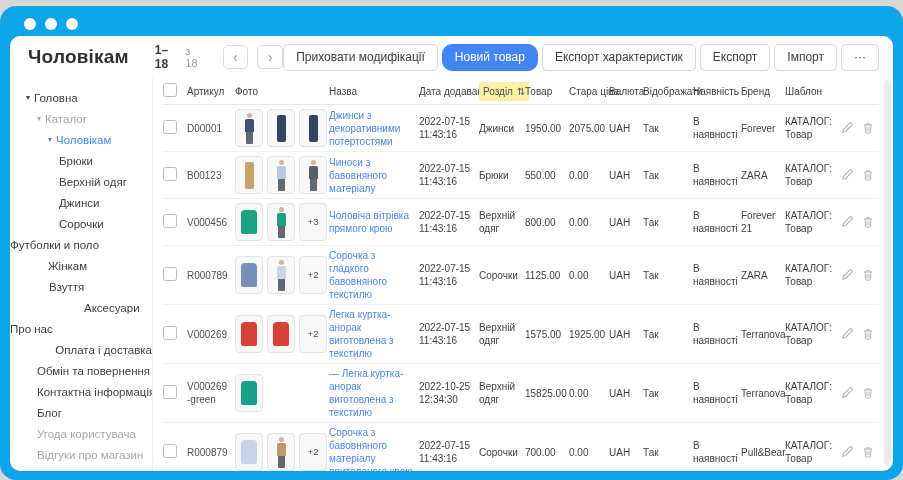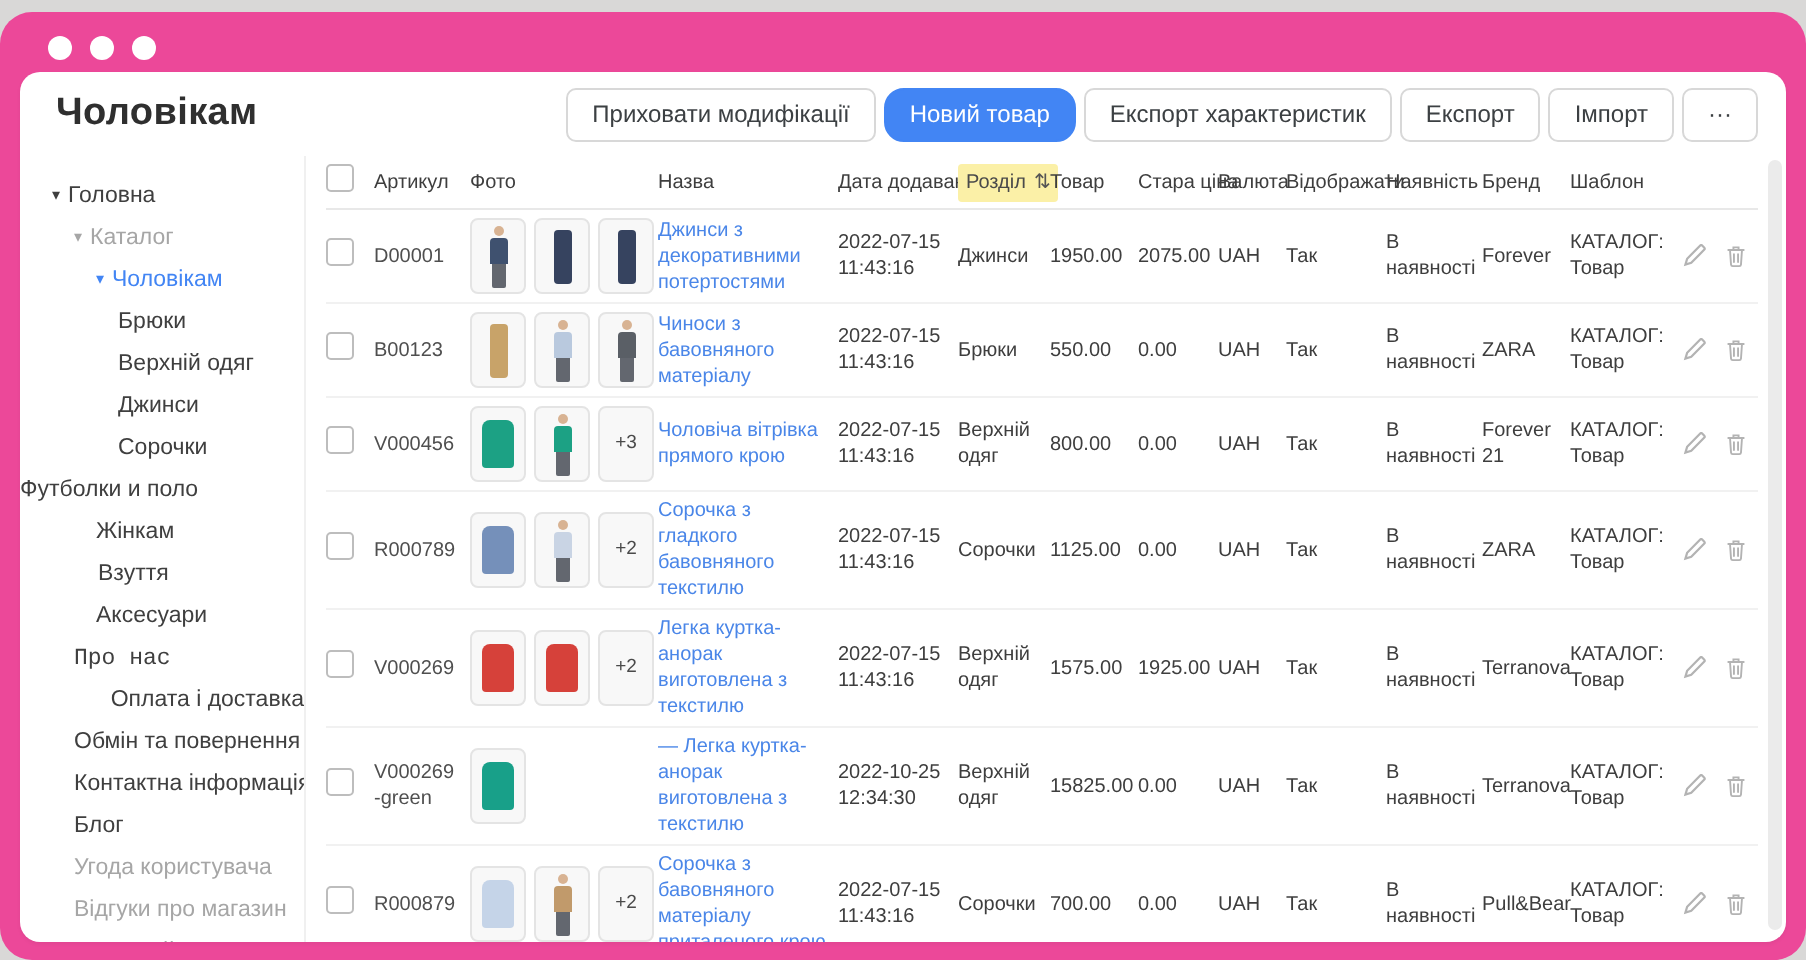--- a/index.html
+++ b/index.html
@@ -2,21 +2,21 @@
 <html><head>
 <meta charset="utf-8">
 <style>
   html,body{margin:0;padding:0;}
   body{
     width:903px;height:480px;position:relative;overflow:hidden;
     background:#d9d8d7;
     font-family:"Liberation Sans","DejaVu Sans",sans-serif;
     -webkit-font-smoothing:antialiased;
   }
-  .frame{position:absolute;left:0;right:0;top:6px;bottom:0;background:#ec4899;border-radius:16px;}
+  .frame{position:absolute;left:0;right:0;top:6px;bottom:0;background:#0ea5e9;border-radius:16px;}
   .dots{position:absolute;top:12px;left:24px;display:flex;gap:9px;z-index:3;}
   .dot{width:12px;height:12px;border-radius:50%;background:#ffffff;}
   .card{position:absolute;left:10px;right:10px;top:30px;bottom:9px;background:#ffffff;border-radius:10px;overflow:hidden;box-shadow:0 1px 2px rgba(0,0,0,.05);}
 
   
   .pagehead{height:42px;display:flex;align-items:center;padding:0 14px 0 18px;}
   .title{font-size:19px;font-weight:bold;color:#2f2f2f;letter-spacing:.2px;}
   .pag{display:flex;align-items:center;margin-left:26px;gap:4px;}
   .pag-range{font-size:12px;font-weight:bold;color:#3c3c3c;}
   .pag-of{font-size:11px;color:#a3a3a3;margin-right:8px;}
@@ -72,20 +72,26 @@
   <div class="dots">
     <span class="dot"></span>
     <span class="dot"></span>
     <span class="dot"></span>
   </div>
 
   <div class="card">
 
     <div class="pagehead">
       <span class="title">Чоловікам</span>
+      <span class="pag">
+        <span class="pag-range">1–18</span>
+        <span class="pag-of">з 18</span>
+        <button class="navbtn">‹</button>
+        <button class="navbtn">›</button>
+      </span>
       <span class="hdr-actions">
           <button class="hbtn">Приховати модифікації</button>
           <button class="hbtn primary">Новий товар</button>
           <button class="hbtn">Експорт характеристик</button>
           <button class="hbtn">Експорт</button>
           <button class="hbtn">Імпорт</button>
           <button class="hbtn">···</button>
         </span>
     </div>
 
@@ -117,24 +123,24 @@
           </div>
           <div class="side-item c-dark" style="">
             <span class="side-label">Футболки и поло</span>
           </div>
           <div class="side-item c-dark" style="padding-left: 38px;">
             <span class="side-label">Жінкам</span>
           </div>
           <div class="side-item c-dark" style="padding-left: 39px;">
             <span class="side-label">Взуття</span>
           </div>
-          <div class="side-item c-dark" style="padding-left: 38px;">
+          <div class="side-item c-dark" style="padding-left: 38px; margin-left: 36px;">
             <span class="side-label">Аксесуари</span>
           </div>
-          <div class="side-item c-dark" style="padding-left: 27px; font-family: Liberation Mono, monospace;">
+          <div class="side-item c-dark" style="">
             <span class="side-label">Про нас</span>
           </div>
           <div class="side-item c-dark" style="padding-left: 27px; justify-content: flex-end;">
             <span class="side-label">Оплата і доставка</span>
           </div>
           <div class="side-item c-dark" style="padding-left: 27px;">
             <span class="side-label">Обмін та повернення</span>
           </div>
           <div class="side-item c-dark" style="padding-left: 27px;">
             <span class="side-label">Контактна інформація</span>

